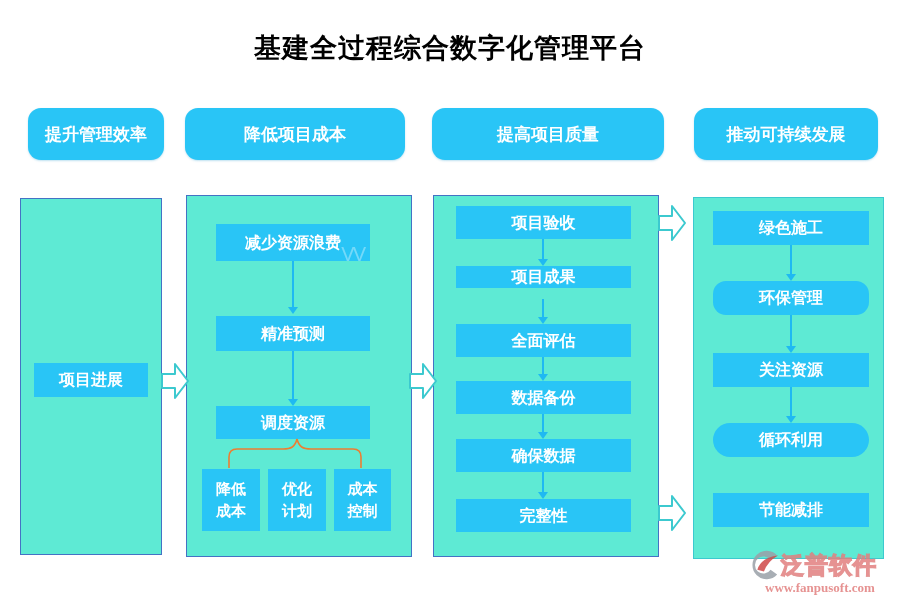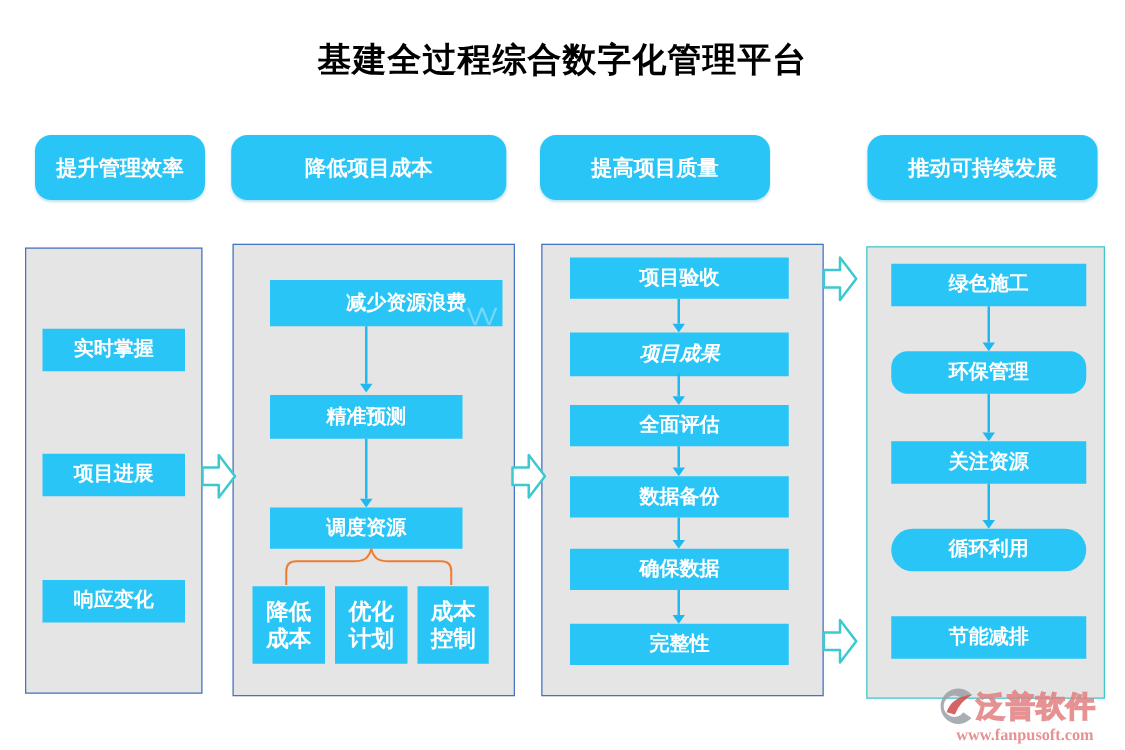--- a/index.html
+++ b/index.html
@@ -11,30 +11,30 @@
     position:absolute;left:0;top:30px;width:900px;text-align:center;
     font-size:27px;font-weight:800;color:#000;letter-spacing:1px;
   }
   .pill{
     position:absolute;height:52px;border-radius:13px;
     background:var(--box-cyan,#29C5F6);
     color:#fff;font-weight:bold;font-size:17px;
     display:flex;align-items:center;justify-content:center;
     box-shadow:0 1px 2px rgba(0,140,200,0.25);
   }
-  .panel{position:absolute;background:#e5e5e5;}
+  .panel{position:absolute;background:#5eead4;}
   .panel.blue{border:1.5px solid var(--panel-border-blue,#4472C4);}
   .panel.cyan{border:1.5px solid var(--panel-border-cyan,#3CC9CF);}
   .cbox{
     position:absolute;background:var(--box-cyan,#29C5F6);
     color:#fff;font-weight:bold;font-size:16px;
     display:flex;align-items:center;justify-content:center;
     text-align:center;white-space:pre-line;line-height:22px;
   }
-  .cbox.small{font-size:18px;text-align:center;}
+  .cbox.small{font-size:15px;text-align:center;}
   .varrow{position:absolute;width:2px;background:var(--arrow-cyan,#1FB9F2);}
   .varrow::after{
     content:"";position:absolute;left:-4px;bottom:-7px;
     border:5px solid transparent;border-bottom:0;
     border-top:7px solid var(--arrow-cyan,#1FB9F2);
   }
   .flow-arrow{position:absolute;width:32px;height:40px;}
   .bracket{position:absolute;left:0;top:0;pointer-events:none;}
   .wm{position:absolute;right:6px;bottom:-4px;opacity:.35;color:#fff;
       font-size:20px;font-weight:normal;letter-spacing:-2px;}
@@ -51,31 +51,29 @@
 </style>
 </head>
 <body>
 
 <div id="stage">
 
   <div class="title">基建全过程综合数字化管理平台</div>
 
   <div class="pill" style="left:28px;top:108px;width:136px;">提升管理效率</div>
   <div class="pill" style="left:185px;top:108px;width:220px;">降低项目成本</div>
-  <div class="pill" style="left:432px;top:108px;width:184px;">提高项目质量</div>
+  <div class="pill" style="left:432px;top:108px;width:232px;">提高项目质量</div>
   <div class="pill" style="left:694px;top:108px;width:184px;">推动可持续发展</div>
 
   <div class="panel blue" style="left:20px;top:198px;width:140px;height:355px;">
-    <div class="cbox" style="left:13px;top:64px;width:114px;height:34px;">实时掌握</div>
     <div class="cbox" style="left:13px;top:164px;width:114px;height:34px;">项目进展</div>
-    <div class="cbox" style="left:13px;top:265px;width:114px;height:34px;">响应变化</div>
   </div>
 
   <div class="panel blue" style="left:186px;top:195px;width:224px;height:360px;">
-    <div class="cbox" style="left:29px;top:28px;width:154px;height:37px;padding-left:32px;">
+    <div class="cbox" style="left:29px;top:28px;width:154px;height:37px;">
       <span>减少资源浪费</span>
       <span class="wm">VV</span>
     </div>
     <div class="varrow" style="left:105px;top:65px;height:46px;"></div>
     <div class="cbox" style="left:29px;top:120px;width:154px;height:35px;">精准预测</div>
     <div class="varrow" style="left:105px;top:155px;height:48px;"></div>
     <div class="cbox" style="left:29px;top:210px;width:154px;height:33px;">调度资源</div>
 
     <svg class="bracket" width="224" height="360" viewBox="0 0 224 360">
       <path d="M110,243 C108,251 104,253 96,253 L50,253 Q42,253 42,261 L42,272" fill="none" stroke="#ED7D31" stroke-width="1.6"></path>
@@ -86,21 +84,21 @@
 成本</div>
     <div class="cbox small" style="left:81px;top:273px;width:58px;height:62px;">优化
 计划</div>
     <div class="cbox small" style="left:147px;top:273px;width:57px;height:62px;">成本
 控制</div>
   </div>
 
   <div class="panel blue" style="left:433px;top:195px;width:224px;height:360px;">
     <div class="cbox" style="left:22px;top:10px;width:175px;height:33px;">项目验收</div>
     <div class="varrow" style="left:108px;top:43px;height:20px;"></div>
-    <div class="cbox" style="left:22px;top:70px;width:175px;height:35px;font-style:italic;">项目成果</div>
+    <div class="cbox" style="left:22px;top:70px;width:175px;height:22px;">项目成果</div>
     <div class="varrow" style="left:108px;top:103px;height:18px;"></div>
     <div class="cbox" style="left:22px;top:128px;width:175px;height:33px;">全面评估</div>
     <div class="varrow" style="left:108px;top:161px;height:17px;"></div>
     <div class="cbox" style="left:22px;top:185px;width:175px;height:33px;">数据备份</div>
     <div class="varrow" style="left:108px;top:218px;height:18px;"></div>
     <div class="cbox" style="left:22px;top:243px;width:175px;height:33px;">确保数据</div>
     <div class="varrow" style="left:108px;top:276px;height:20px;"></div>
     <div class="cbox" style="left:22px;top:303px;width:175px;height:33px;">完整性</div>
   </div>
 

